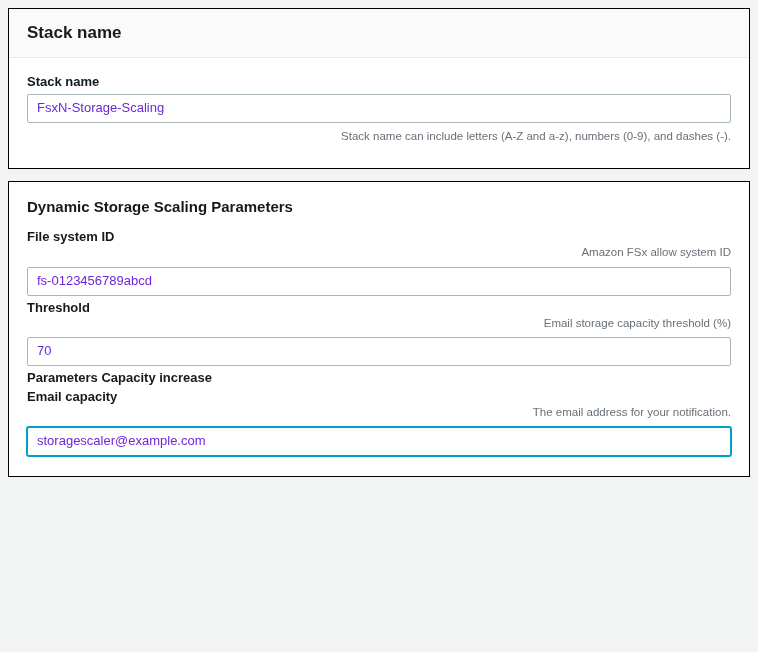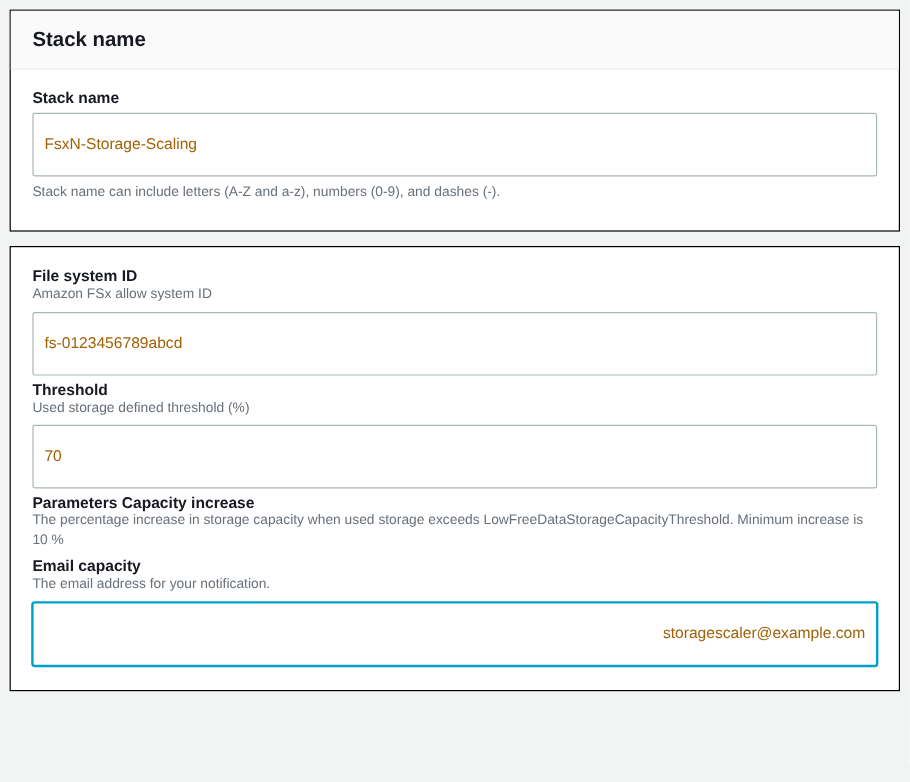--- a/index.html
+++ b/index.html
@@ -51,36 +51,36 @@
     font-weight: 600;
     color: #16191f;
     display: block;
     margin-bottom: 1px;
   }
   .field-help {
     font-size: 11.5px;
     color: #687078;
     margin: 0 0 6px 0;
     line-height: 1.35;
+    text-align: right;
   }
   .text-input {
     width: 100%;
     font-size: 13px;
     font-family: inherit;
-    color: #a16207;
-    padding: 17px 9px;
+    color: #6d28d9;
+    padding: 5px 9px;
     border: 1px solid #aab7b8;
     border-radius: 2px;
     line-height: 1.3;
     background: #fff;
   }
   .text-input.focused {
     border-color: #00a1c9;
     box-shadow: 0 0 0 1px #00a1c9;
-    text-align: right;
   }
   
   .stackname-header {
     padding: 14px 18px 14px 18px;
   }
 </style>
 </head>
 <body>
 
 <div class="page">
@@ -94,36 +94,36 @@
         <label class="field-label">Stack name</label>
         <div style="height:4px"></div>
         <input type="text" class="text-input" value="FsxN-Storage-Scaling" style="">
         <p class="field-help" style="margin-top:6px;">Stack name can include letters (A-Z and a-z), numbers (0-9), and dashes (-).</p>
       </div>
     </div>
   </div>
 
   <div class="panel">
     <div class="panel-body">
+      <h3 class="section-title">Dynamic Storage Scaling Parameters</h3>
 
       <div class="field">
         <label class="field-label">File system ID</label>
         <p class="field-help">Amazon FSx allow system ID</p>
         <input type="text" class="text-input" value="fs-0123456789abcd" style="">
       </div>
 
       <div class="field">
         <label class="field-label">Threshold</label>
-        <p class="field-help">Used storage defined threshold (%)</p>
+        <p class="field-help">Email storage capacity threshold (%)</p>
         <input type="text" class="text-input" value="70" style="">
       </div>
 
       <div class="field">
         <label class="field-label">Parameters Capacity increase</label>
-        <p class="field-help">The percentage increase in storage capacity when used storage exceeds LowFreeDataStorageCapacityThreshold. Minimum increase is 10 %</p>
       </div>
 
       <div class="field">
         <label class="field-label">Email capacity</label>
         <p class="field-help">The email address for your notification.</p>
         <input type="text" class="text-input focused" value="storagescaler@example.com" style="">
       </div>
 
     </div>
   </div>

